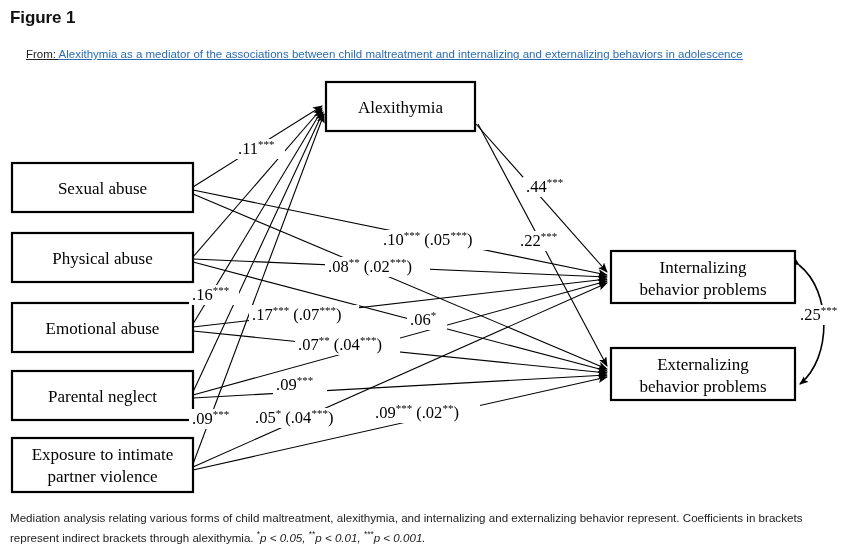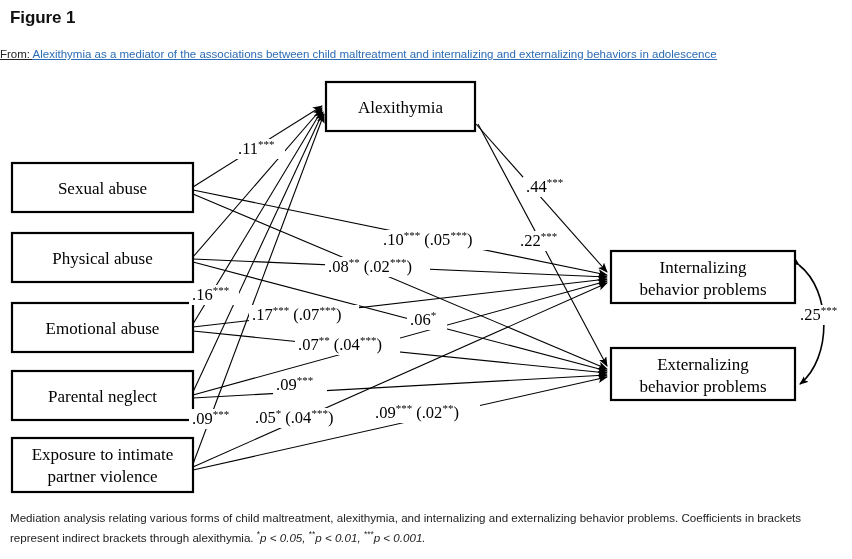--- a/index.html
+++ b/index.html
@@ -25,21 +25,21 @@
     position: absolute;
     left: 10px;
     top: 8px;
     font-size: 17px;
     font-weight: bold;
     letter-spacing: -0.1px;
     color: #111111;
   }
   .fig-from {
     position: absolute;
-    left: 0;
+    left: 26px;
     top: 48px;
     font-size: 11.5px;
     color: #222222;
     white-space: nowrap;
     text-decoration: underline;
   }
   .fig-from .lbl {
     color: #222222;
   }
   .fig-from a {
@@ -304,17 +304,17 @@
           <text class="coef-text" x="800" y="254">
             <tspan>.25</tspan><tspan class="coef-sup" dy="-6">***</tspan>
           </text>
         </g>
 
       </g>
     </svg>
   </div>
 
   <div class="caption">
-    <span>Mediation analysis relating various forms of child maltreatment, alexithymia, and internalizing and externalizing behavior problems. Coefficients in brackets</span>
+    <span>Mediation analysis relating various forms of child maltreatment, alexithymia, and internalizing and externalizing behavior represent. Coefficients in brackets</span>
     <span>represent indirect brackets through alexithymia. </span><span class="sup">*</span><i>p &lt; 0.05, </i><span class="sup">**</span><i>p &lt; 0.01, </i><span class="sup">***</span><i>p &lt; 0.001.</i>
   </div>
 
 </div>
 
 </body></html>

